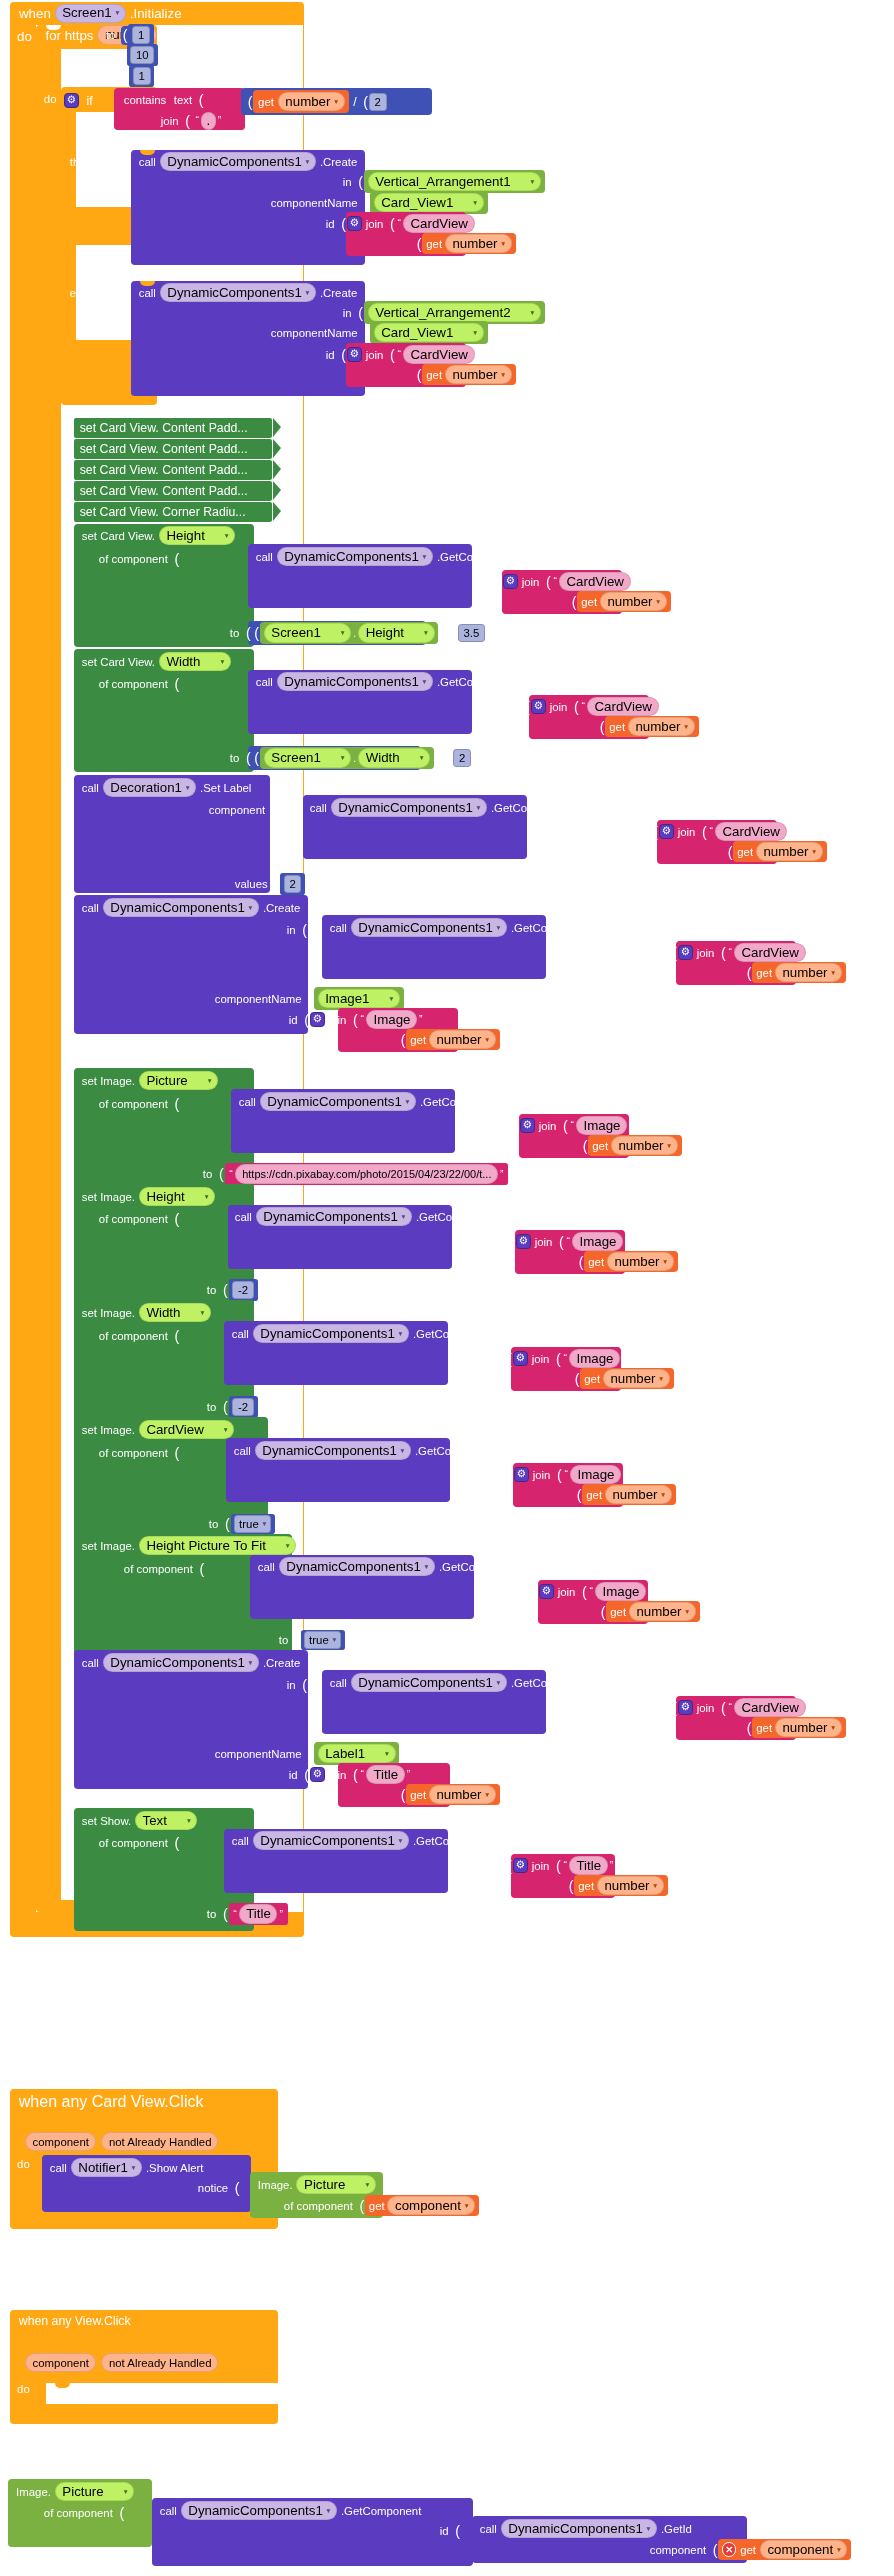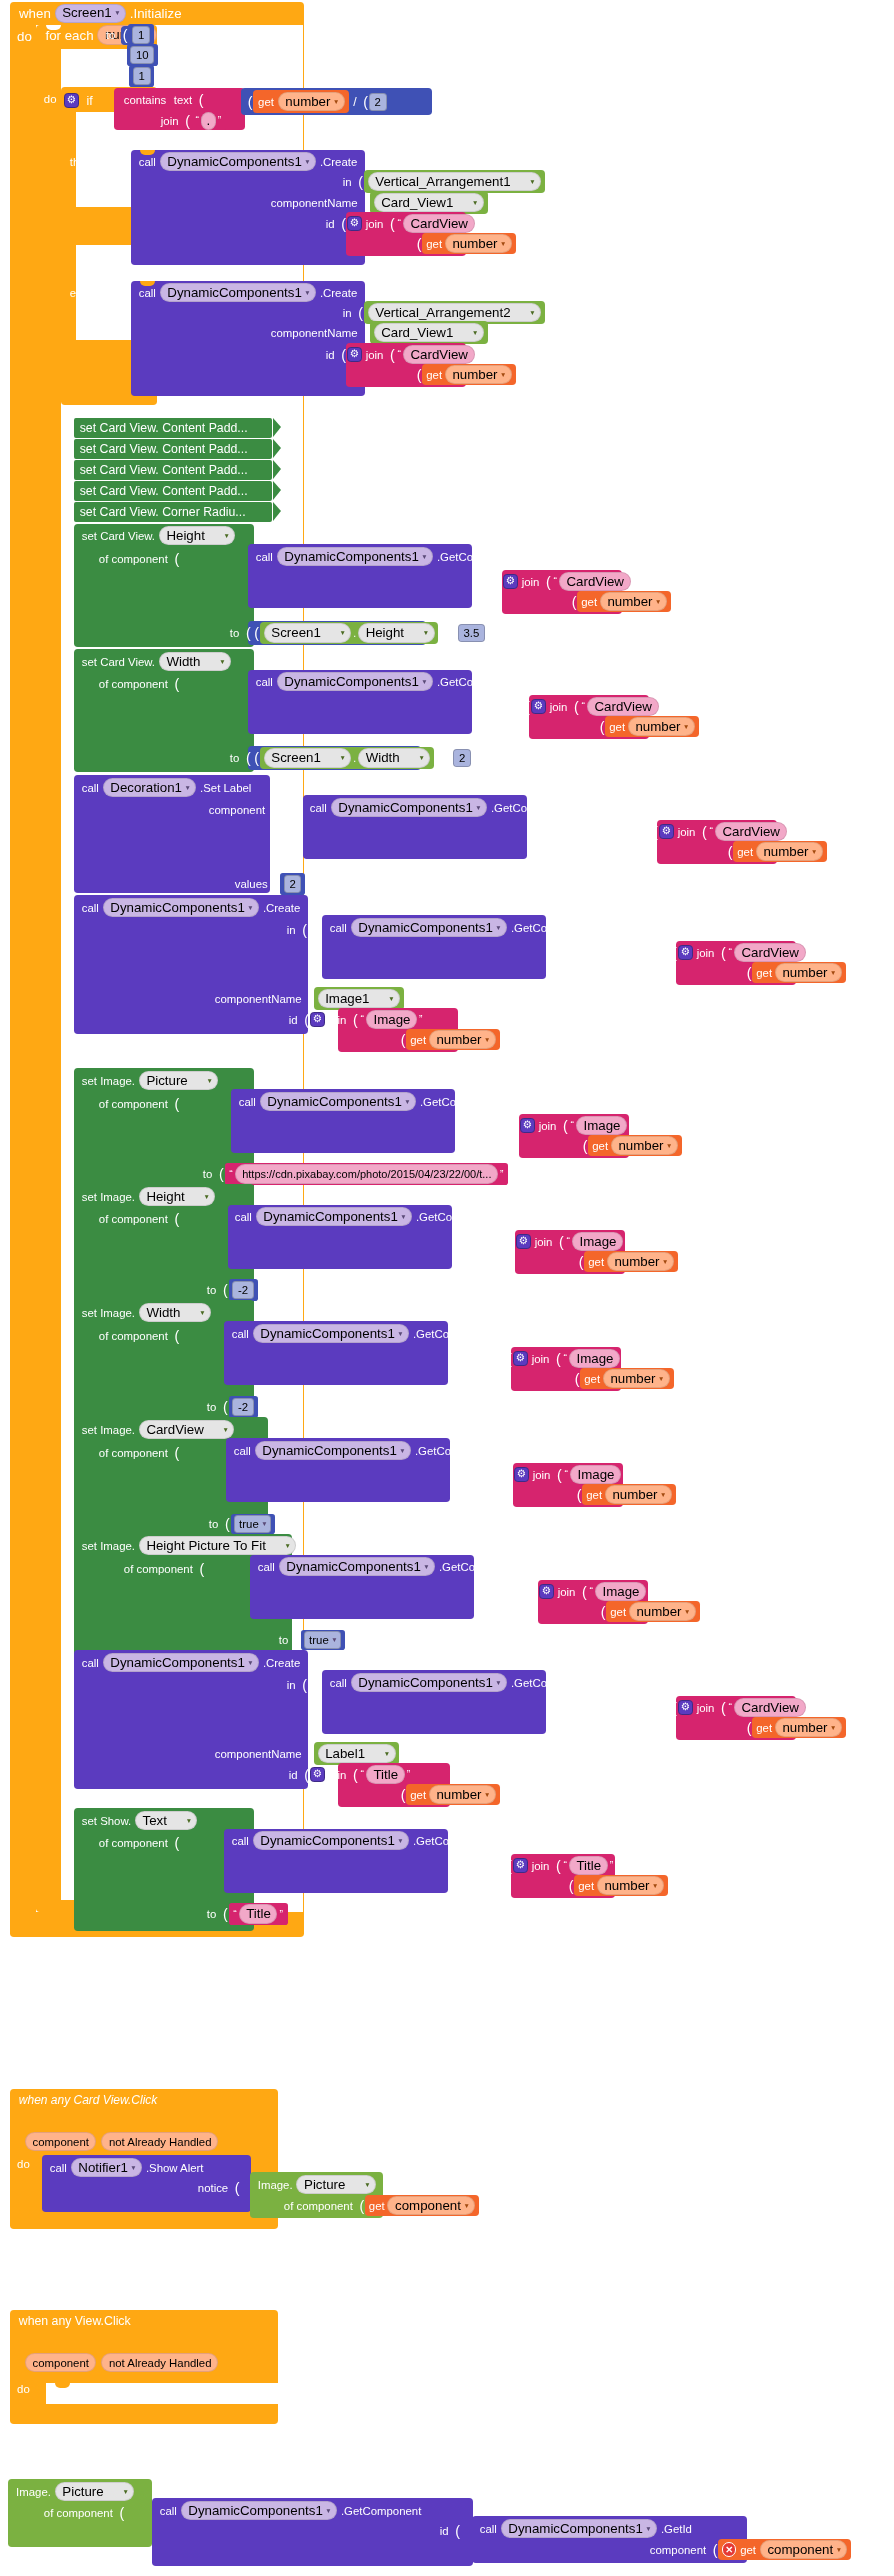--- a/index.html
+++ b/index.html
@@ -20,21 +20,21 @@
   .lbl.dark { color:#000; }
   .socket { color:#fff; font-size:14.2px; padding:0 0.9px 0 2.8px; }
   
   .field {
     display:inline-flex; align-items:center; gap:3.8px;
     background:#c9b6e4; color:#000; border-radius:10.4px;
     padding:0.9px 5.7px 0.9px 6.6px; font-size:13.3px; line-height:16px;
     border:0.9px solid rgba(0,0,0,.10);
   }
   .field .caret { font-size:7.6px; color:#5a4a77; }
-  .field.green  { background:#e5e5e5;gap:20px; }
+  .field.green  { background:#bef264;gap:20px; }
   .field.green .caret { color:#4a6a22; }
   .field.pink   { background:#f2a8c8; }
   .field.orange { background:#ffb38a; }
   .field.orange .caret { color:#a34a10; }
   .field.blue   { background:#aab4de; border-color:rgba(0,0,0,.2); border-radius:3.8px; }
   
   .gear {
     width:15px; height:15px; border-radius:3.8px;
     background:#5b3bbf; border:0.9px solid #3e2a86;
     display:inline-flex; align-items:center; justify-content:center;
@@ -87,21 +87,21 @@
   </span>
   <span class="lbl">.Initialize</span>
 </div>
 <div class="lbl" style="position:absolute; left:13.3px; top:28.5px;">do</div>
 
 <div class="blk c-ctrl" style="left:36px; top:25px; width:121px; height:1887px;"></div>
 <div style="position:absolute; left:61px; top:49px; width:97px; height:1851px; background:#ffffff;"></div>
 <div class="bumptop" style="left:46px; top:25px; background:#ffffff;"></div>
 
 <div class="row" style="position:absolute; left:36px; top:25.6px; height:19px; padding-left:5.7px;">
-  <span class="lbl">for each</span>
+  <span class="lbl">for https</span>
   <span class="field orange">
     <span>number</span>
   </span>
   <span class="lbl">from</span>
 </div>
 
 <div class="blk c-math" style="left:121px; top:25.6px; width:25.6px; height:18px;">
   <div class="row" style="height:18px; padding-left:6.6px;">
     <span class="field blue" style="padding:0 3.8px; font-size:10.4px;">1</span>
   </div>
@@ -932,21 +932,21 @@
   <span class="lbl" style="font-size:11.4px;">to</span>
   <span class="socket">(</span>
   <span style="background:#d6246e;border-radius:2.8px;padding:0.9px 2.8px;display:inline-flex;align-items:center;">
     <span class="q">“</span>
     <span class="field pink">Title</span>
     <span class="q">”</span>
   </span>
 </div>
 
 <div class="blk c-event" style="left:9.5px; top:2089px; width:268px; height:140px;"></div>
-<div class="lbl" style="position:absolute; left:15px; top:2093px; font-size:12px;font-style:italic;">when any Card View.Click</div>
+<div class="lbl" style="position:absolute; left:15px; top:2093px; font-size:16px;">when any Card View.Click</div>
 <div class="row" style="position:absolute; left:25px; top:2133px; height:17px; gap:5.7px;">
   <span class="field orange" style="font-size:11.4px;">
     <span>component</span>
   </span>
   <span class="field orange" style="font-size:11.4px;">
     <span>not Already Handled</span>
   </span>
 </div>
 <div class="lbl" style="position:absolute; left:13.3px; top:2158px; font-size:11.4px;">do</div>
 

